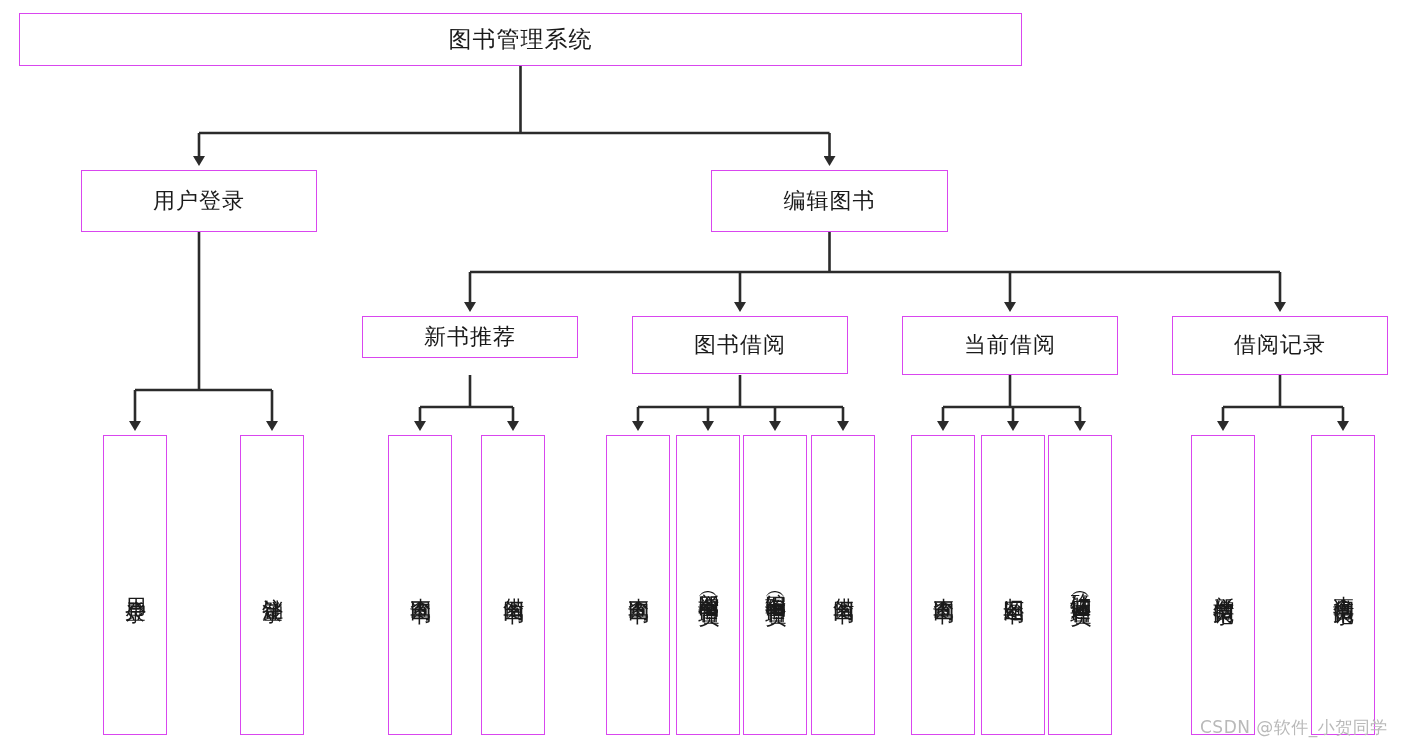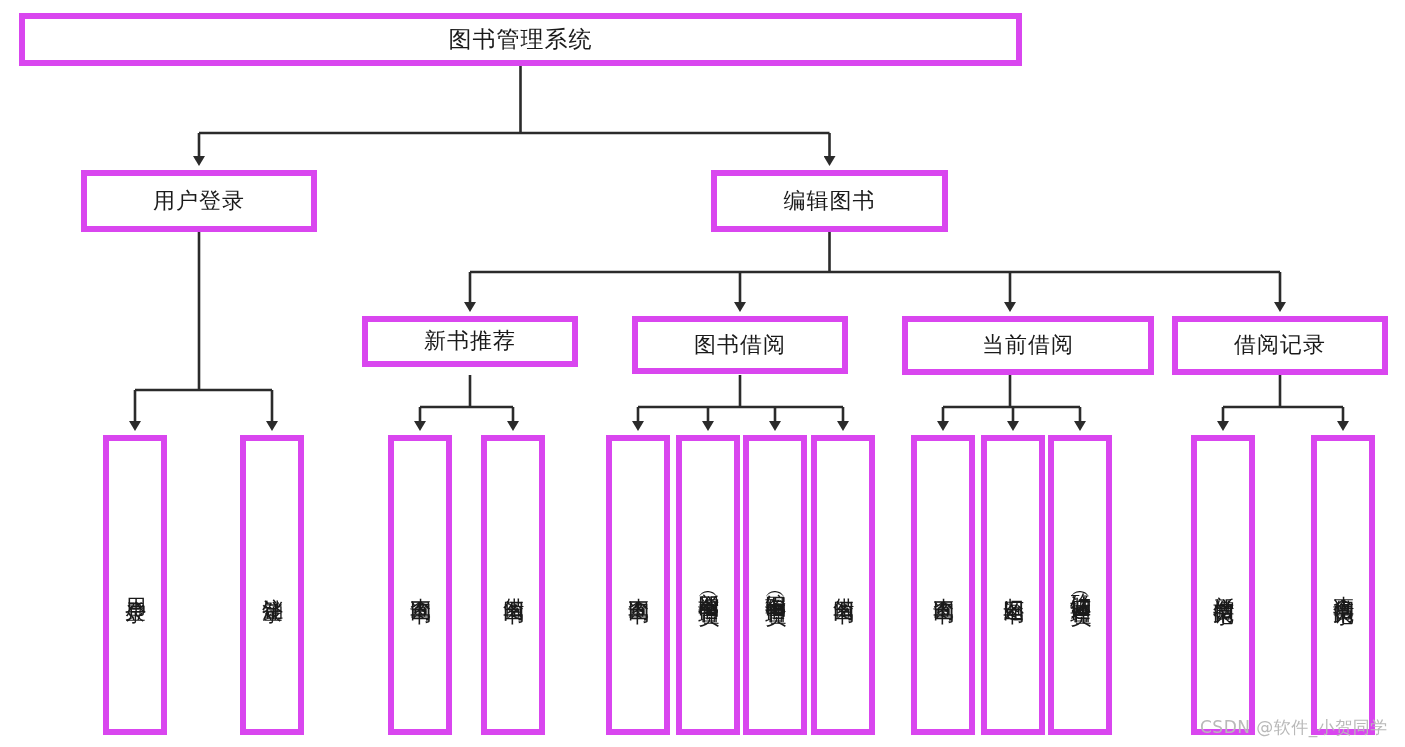--- a/index.html
+++ b/index.html
@@ -19,21 +19,21 @@
     position: absolute;
     left: 0;
     top: 0;
     width: 1405px;
     height: 747px;
     pointer-events: none;
   }
   .node {
     position: absolute;
     box-sizing: border-box;
-    border: 6px solid #d946ef;
+    border: 1px solid #d946ef;
     background: #ffffff;
     display: flex;
     align-items: center;
     justify-content: center;
     color: #1a1a1a;
   }
   .node.h {
     font-size: 22px;
     line-height: 1.1;
     letter-spacing: 1px;
@@ -101,23 +101,23 @@
         <path d="M 1223 407 L 1223 422" marker-end="url(#arrow)"></path>
         <path d="M 1343 407 L 1343 422" marker-end="url(#arrow)"></path>
       </g>
   </svg>
 
   <div class="node h root" style="left: 19px; top: 13px; width: 1003px; height: 53px;">图书管理系统</div>
 
   <div class="node h" style="left: 81px; top: 170px; width: 236px; height: 62px;">用户登录</div>
   <div class="node h" style="left: 711px; top: 170px; width: 237px; height: 62px;">编辑图书</div>
 
-  <div class="node h" style="left: 362px; top: 316px; width: 216px; height: 51px;">新书推荐</div>
+  <div class="node h" style="left: 362px; top: 316px; width: 216px; height: 42px;">新书推荐</div>
   <div class="node h" style="left: 632px; top: 316px; width: 216px; height: 58px;">图书借阅</div>
-  <div class="node h" style="left: 902px; top: 316px; width: 252px; height: 59px;">当前借阅</div>
+  <div class="node h" style="left: 902px; top: 316px; width: 216px; height: 59px;">当前借阅</div>
   <div class="node h" style="left: 1172px; top: 316px; width: 216px; height: 59px; font-family: Liberation Serif, serif;">借阅记录</div>
 
   <div class="node v" style="left: 103px; top: 435px; width: 64px; height: 300px;">
     <span class="vtext">用户登录</span>
   </div>
   <div class="node v" style="left: 240px; top: 435px; width: 64px; height: 300px;">
     <span class="vtext">注销登录</span>
   </div>
   <div class="node v" style="left: 388px; top: 435px; width: 64px; height: 300px;">
     <span class="vtext">查询图书</span>

